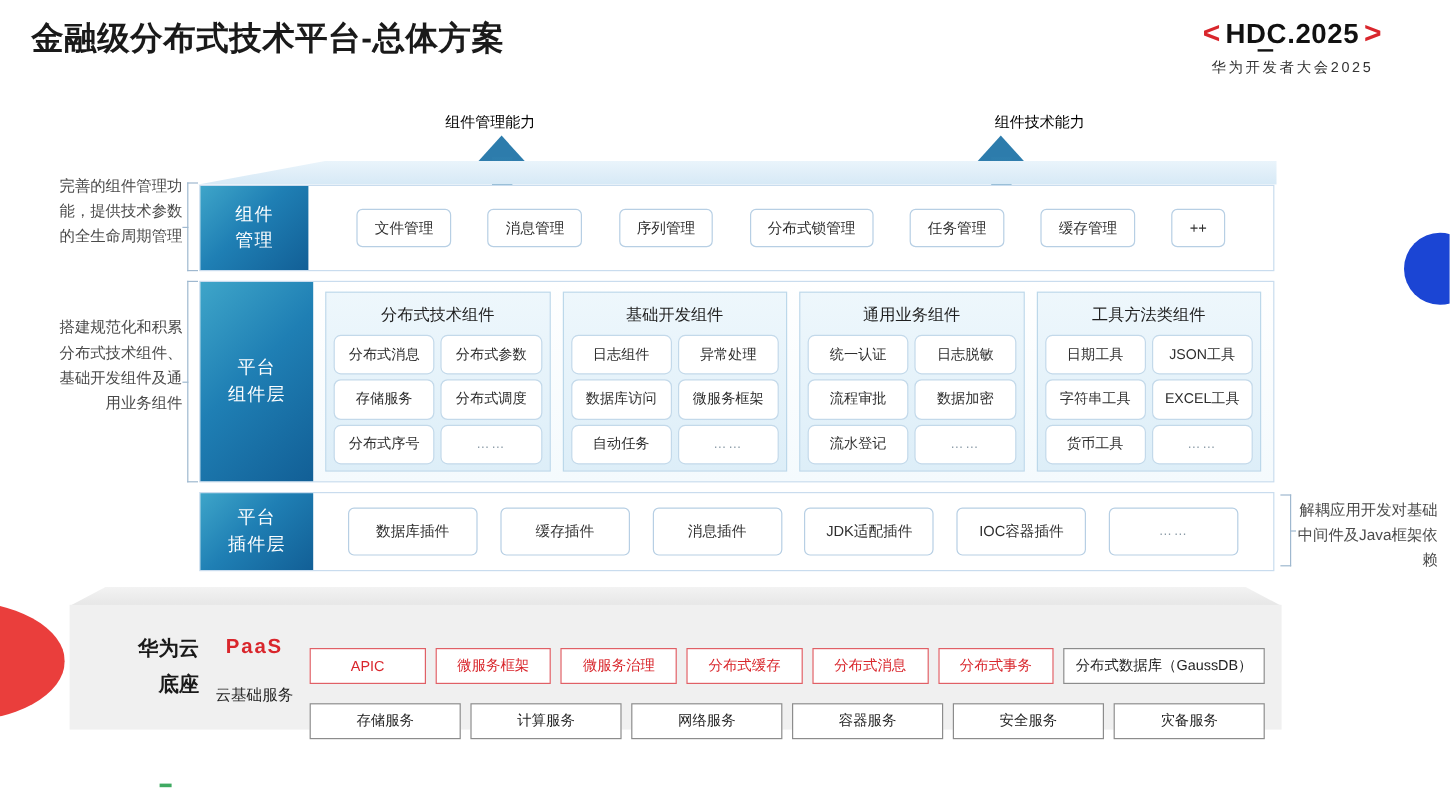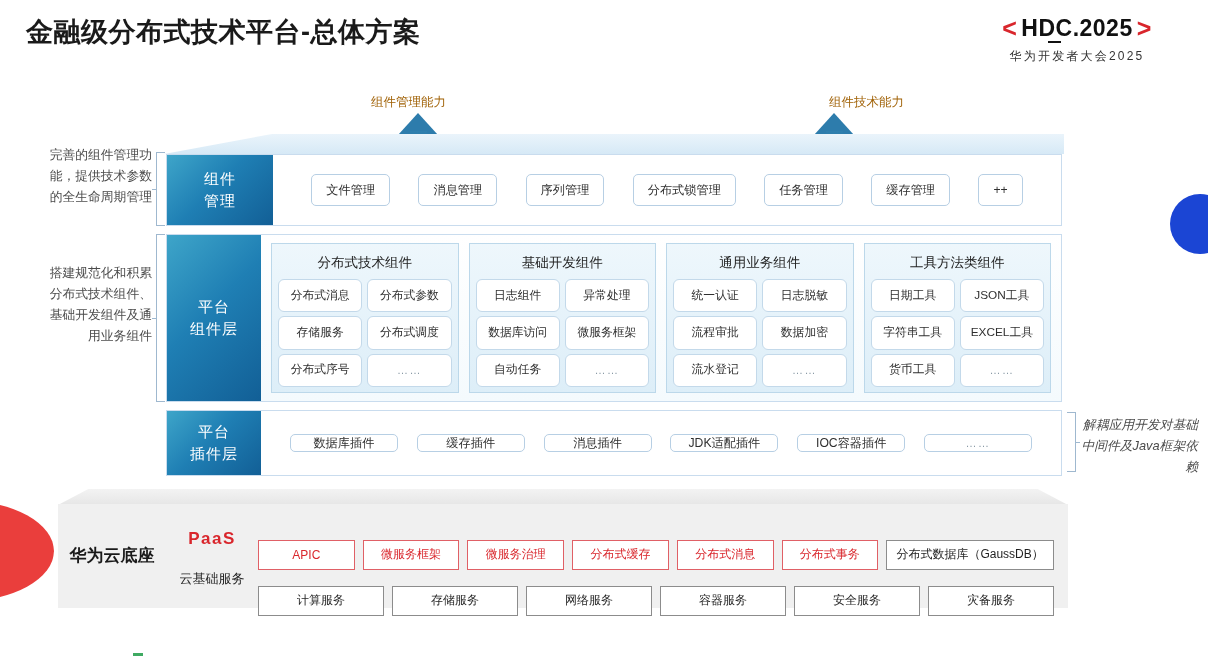--- a/index.html
+++ b/index.html
@@ -63,39 +63,39 @@
     background: linear-gradient(180deg, #2f7fae 0%, #1e6b99 100%);
   }
   .arrow-up .head {
     position: absolute; left: 0; top: 0;
     width: 0; height: 0;
     border-left: 20px solid transparent;
     border-right: 20px solid transparent;
     border-bottom: 22px solid #2d7cac;
   }
   .arrow-label {
-    position: absolute; font-size: 12.5px; color: #a16207;
+    position: absolute; font-size: 12.5px; color: #000000;
     white-space: nowrap;
   }
   #arrow-1 { left: 398px; top: 113px; }
   #arrow-label-1 { left: 371px; top: 94px; }
   #arrow-2 { left: 814px; top: 113px; }
   #arrow-label-2 { left: 784px; top: 94px; margin-left: 45px; }
 
   
   .side-note {
     position: absolute; font-size: 12.8px; color: #4b4b4b;
     line-height: 21px; text-align: right; width: 112px;
   }
   #note-left-1 { left: 40px; top: 144px; }
   #note-left-2 { left: 40px; top: 262px; }
   #note-right-1 {
     position: absolute; left: 1080px; top: 414px;
     font-size: 12.8px; color: #4b4b4b; line-height: 21px;
-    text-align: right; width: 118px; font-style: italic;
+    text-align: right; width: 118px;
   }
 
   
   .brace {
     position: absolute; width: 9px;
     border: 1.4px solid #9fb8cf;
     border-right: none;
   }
   .brace::before {
     content: ""; position: absolute; left: -5px; top: 50%;
@@ -131,21 +131,21 @@
     font-size: 15px; line-height: 22px; letter-spacing: 1px;
   }
   .layer-body {
     flex: 1 1 auto; display: flex; align-items: center;
   }
 
   
   #layer-component-mgmt {
     left: 166px; top: 154px; width: 896px; height: 72px;
   }
-  #layer-component-mgmt .layer-title { width: 106px; }
+  #layer-component-mgmt .layer-title { width: 90px; }
   #layer-component-mgmt .layer-body {
     justify-content: space-evenly; padding: 0 10px;
   }
   .chip {
     background: #ffffff;
     border: 1px solid #b7cfe4;
     border-radius: 5px;
     font-size: 12.2px; color: #2f2f2f;
     display: flex; align-items: center; justify-content: center;
     white-space: nowrap;
@@ -184,38 +184,38 @@
   .chip.dots { color: #8a9aa6; letter-spacing: 1.5px; font-size: 11px; }
 
   
   #layer-plugin {
     left: 166px; top: 410px; width: 896px; height: 66px;
   }
   #layer-plugin .layer-title { width: 94px; }
   #layer-plugin .layer-body {
     justify-content: space-evenly; padding: 0 10px;
   }
-  #layer-plugin .chip { height: 18px; width: 108px; }
+  #layer-plugin .chip { height: 40px; width: 108px; }
 
   
   #base-slab-top {
     position: absolute; left: 58px; top: 489px;
     width: 1010px; height: 16px;
     background: linear-gradient(180deg, #f3f3f3 0%, #e6e6e6 100%);
     clip-path: polygon(3% 0%, 97% 0%, 100% 100%, 0% 100%);
   }
   #base-panel {
     position: absolute; left: 58px; top: 504px;
     width: 1010px; height: 104px;
     background: #f0f0f0;
     display: flex; align-items: center;
   }
   #base-left-title {
     flex: 0 0 108px;
-    display: flex; flex-direction: row;
+    display: flex; flex-direction: column;
     align-items: flex-end; justify-content: center;
     font-size: 17px; font-weight: bold; color: #1a1a1a;
     line-height: 30px;
   }
   #base-rows { flex: 1 1 auto; padding-right: 14px; }
   .base-row { display: flex; align-items: center; height: 40px; }
   .base-row + .base-row { margin-top: 6px; }
   .base-row-label {
     flex: 0 0 92px; text-align: center;
     font-size: 14px; white-space: nowrap;
@@ -379,22 +379,22 @@
         <div class="base-chip red">分布式缓存</div>
         <div class="base-chip red">分布式消息</div>
         <div class="base-chip red">分布式事务</div>
         <div class="base-chip gray wide">分布式数据库（GaussDB）</div>
       </div>
     </div>
 
     <div class="base-row">
       <div class="base-row-label" id="cloud-label">云基础服务</div>
       <div class="base-row-items">
+        <div class="base-chip gray">存储服务</div>
         <div class="base-chip gray">计算服务</div>
-        <div class="base-chip gray">存储服务</div>
         <div class="base-chip gray">网络服务</div>
         <div class="base-chip gray">容器服务</div>
         <div class="base-chip gray">安全服务</div>
         <div class="base-chip gray">灾备服务</div>
       </div>
     </div>
 
   </div>
 </div>
 

